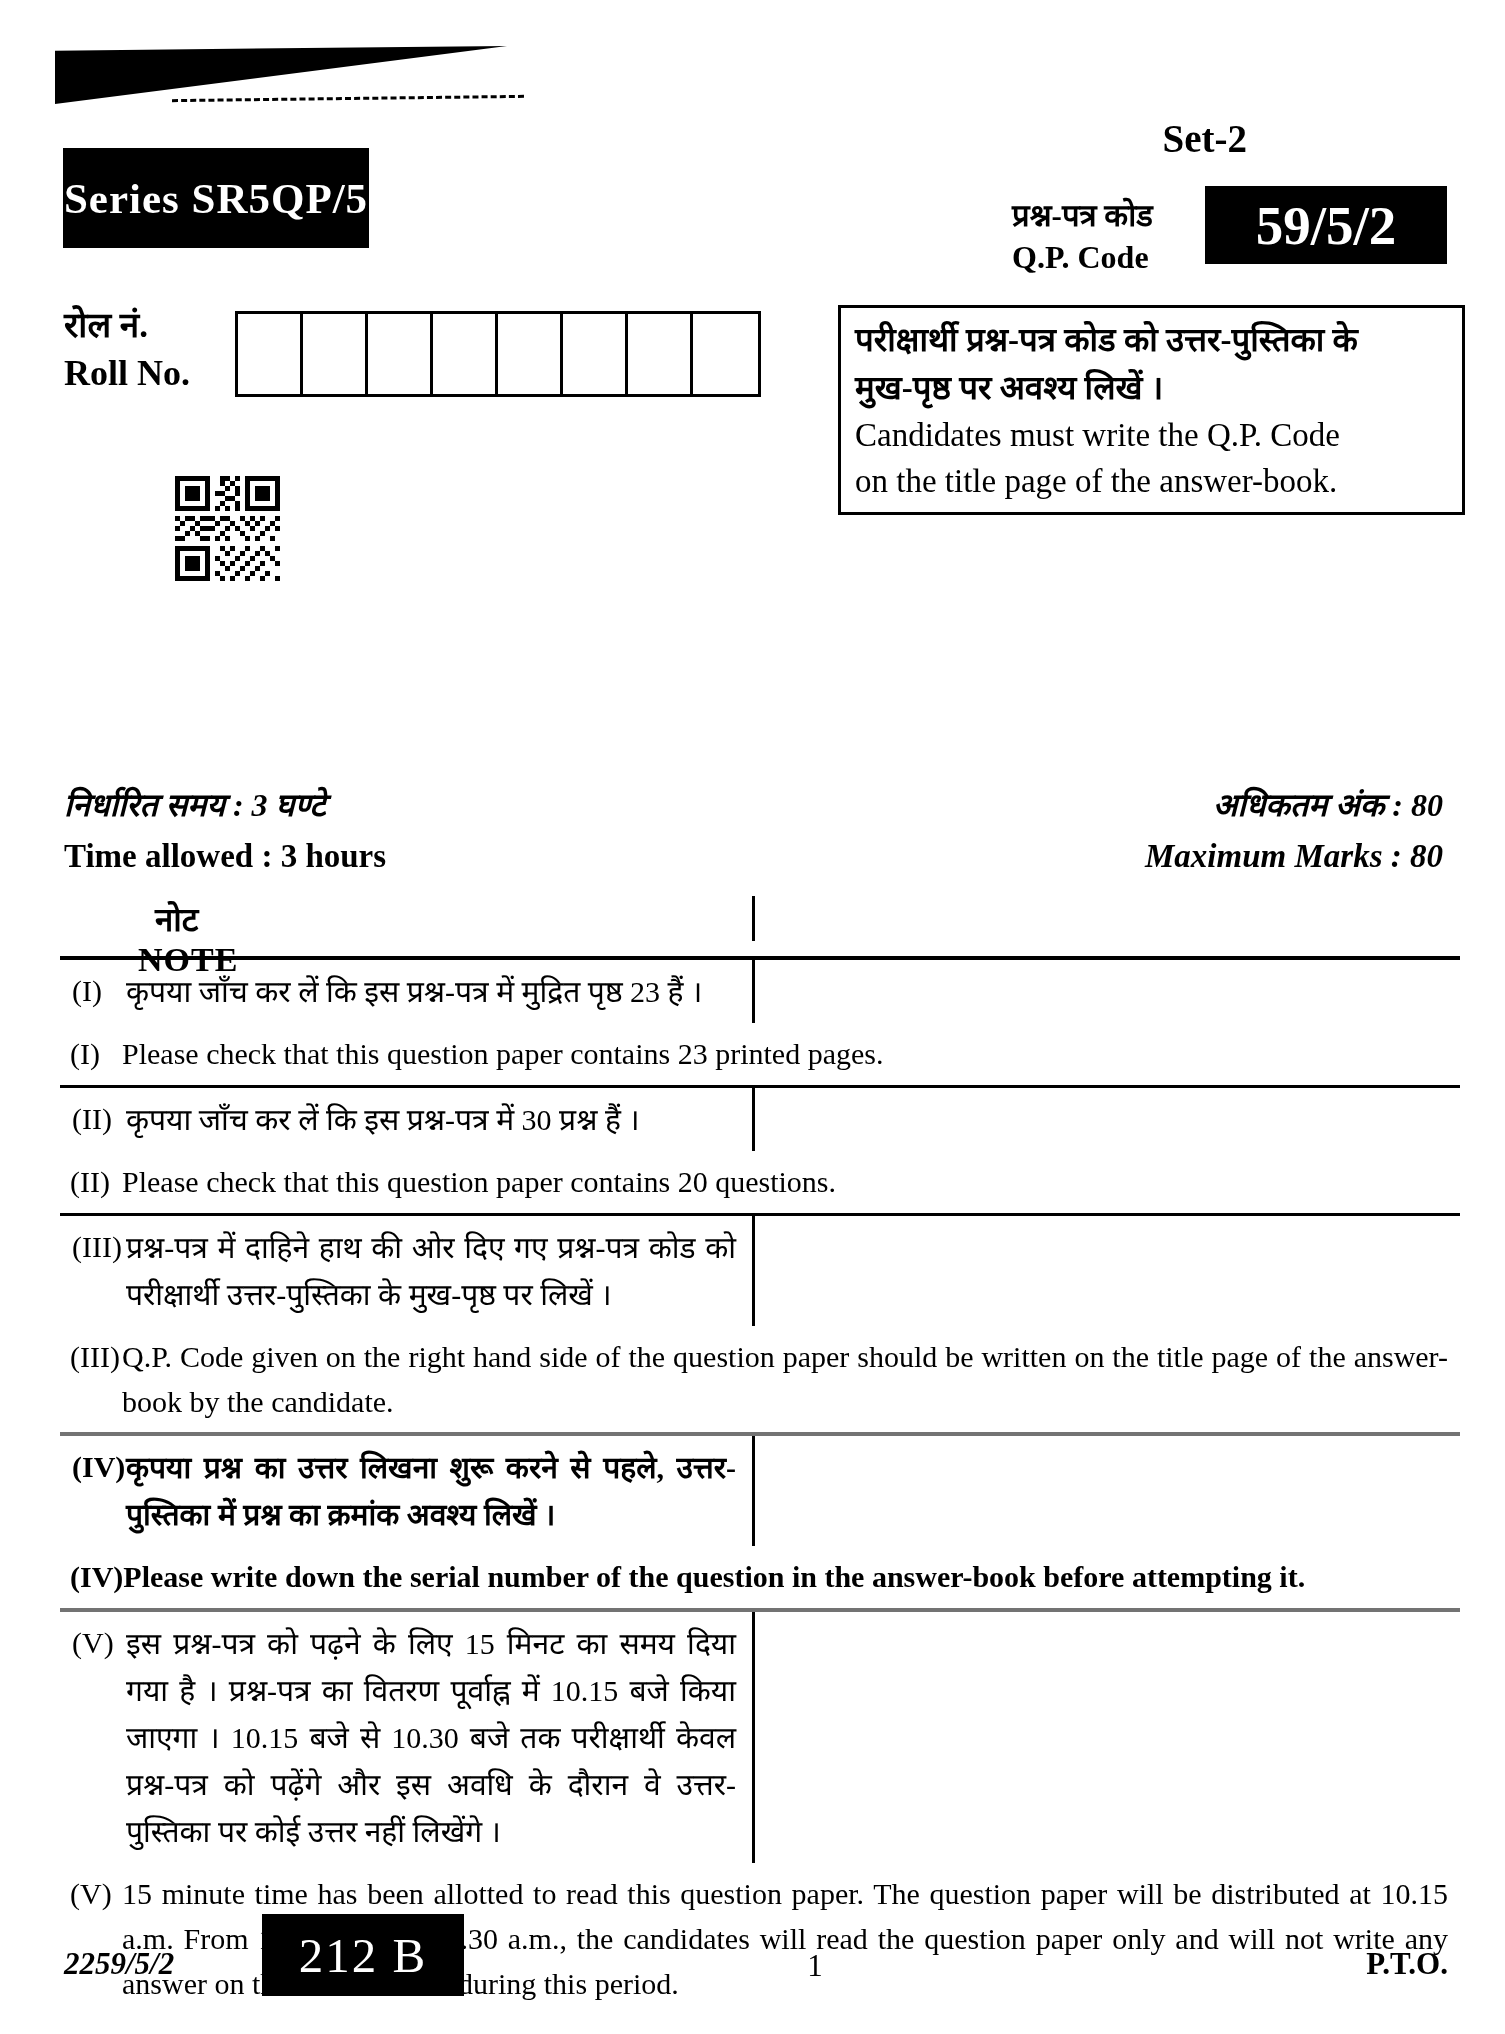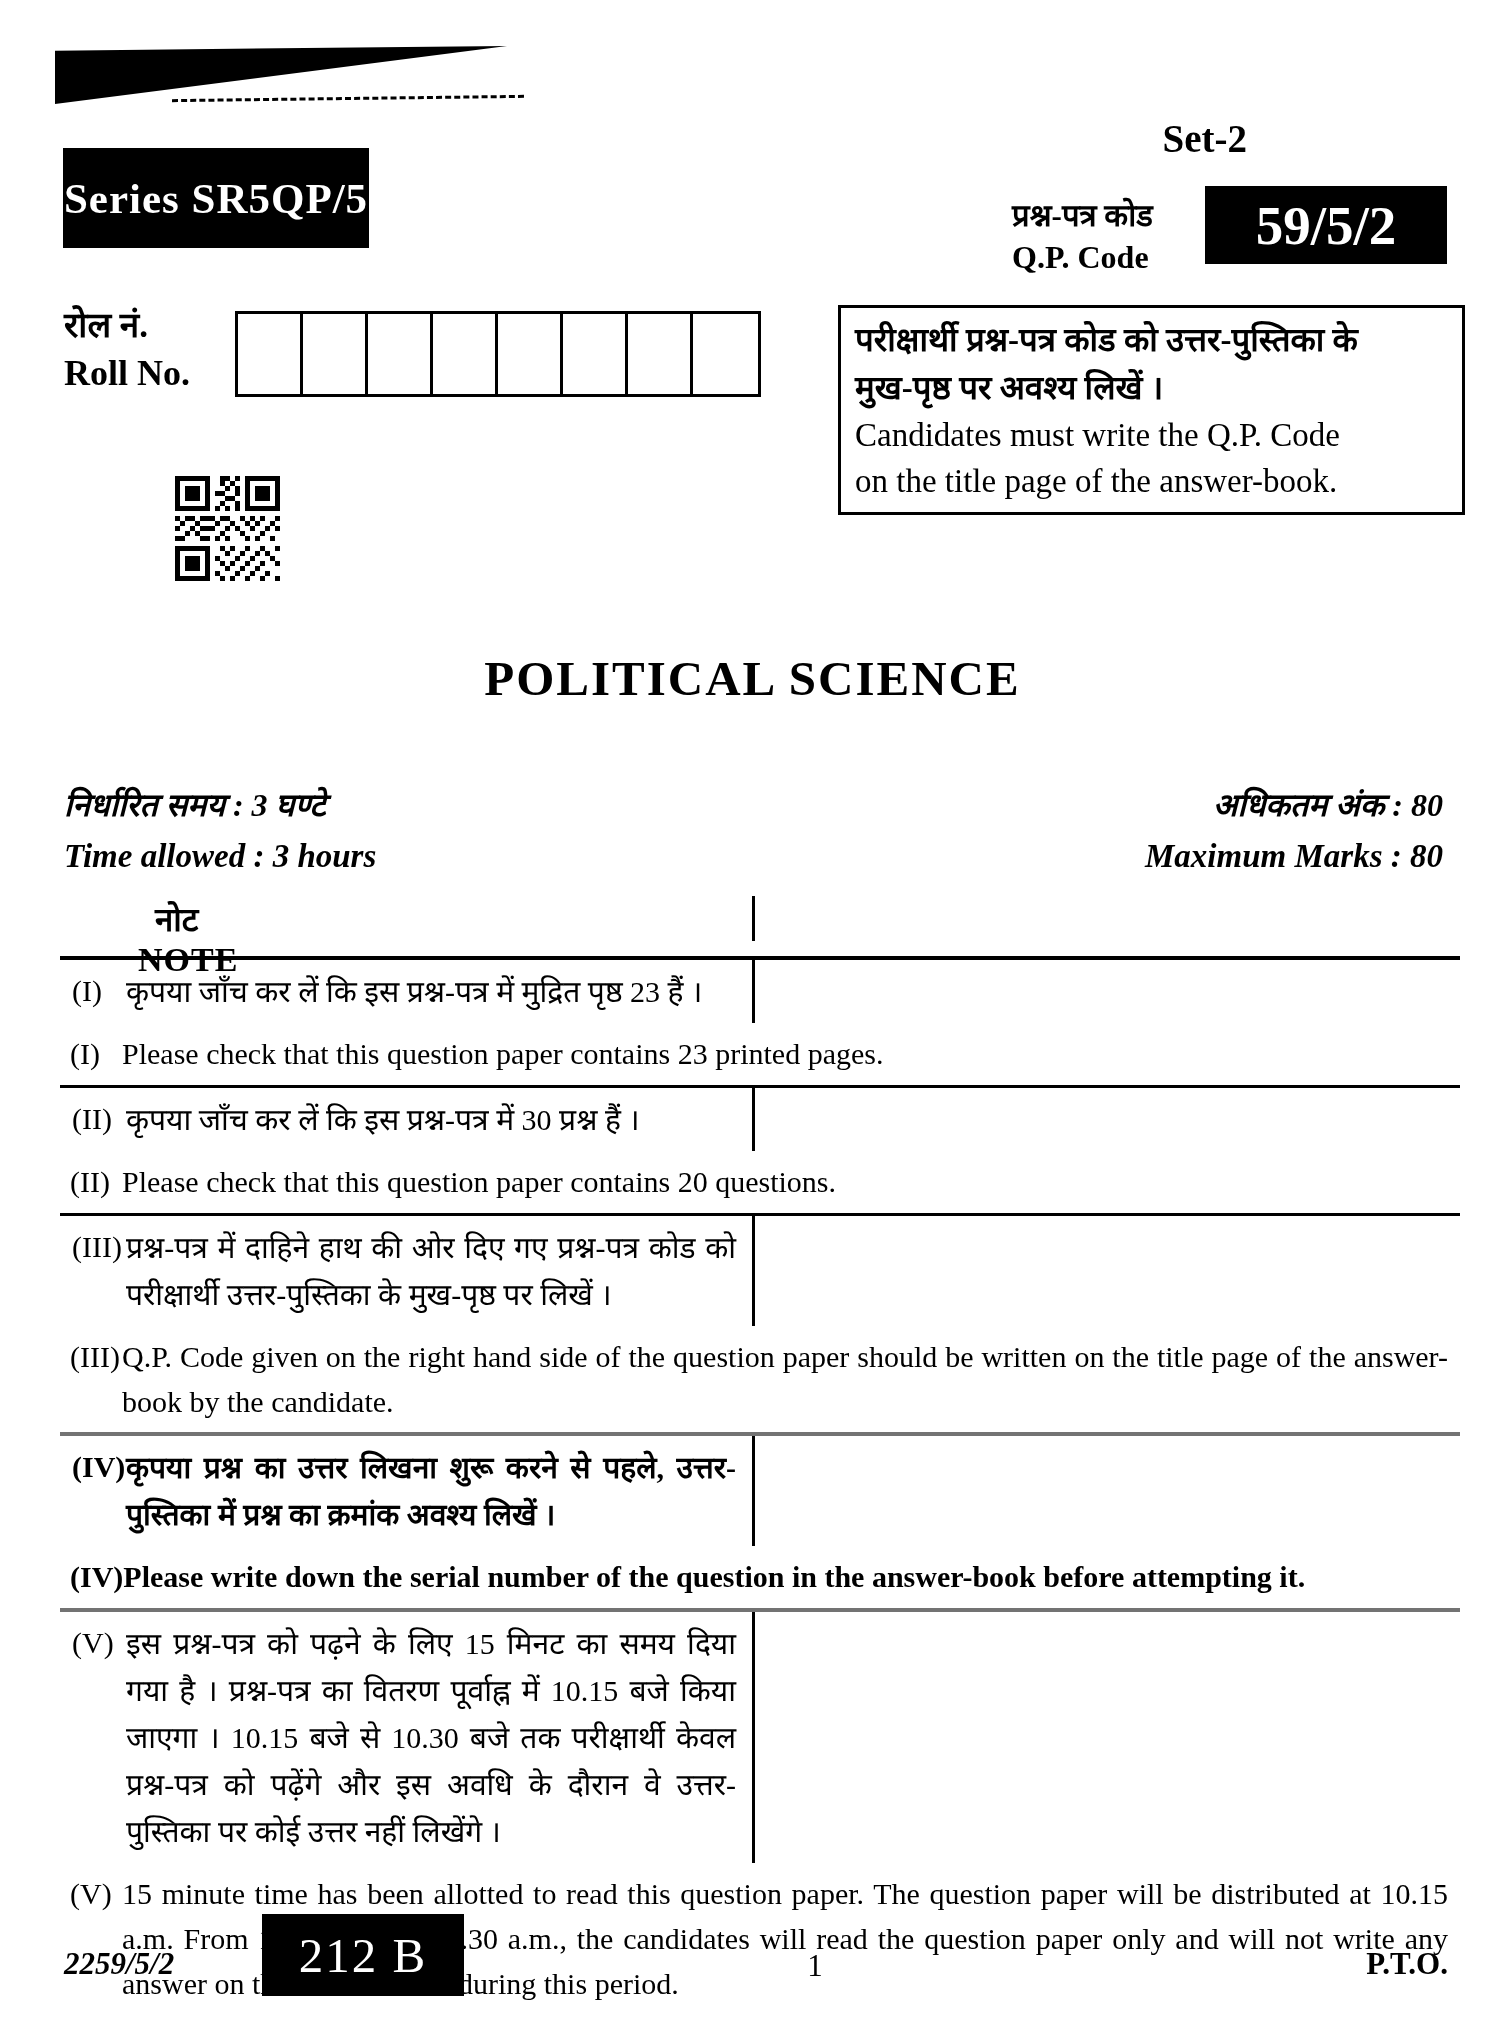--- a/index.html
+++ b/index.html
@@ -50,21 +50,21 @@
   .qr { left:175px; top:476px; width:105px; height:105px; }
 
   .title-hi { left:0; top:566px; width:100%; text-align:center;
               font-weight:bold; font-size:56px;
               font-family:"Liberation Serif","DejaVu Sans",serif; }
   .title-en { left:0; top:650px; width:100%; text-align:center;
               font-weight:bold; font-size:49px; letter-spacing:2px; }
 
   .meta-hi-l { left:64px; top:782px; font-weight:bold; font-style:italic; font-size:32px;
                font-family:"Liberation Serif","DejaVu Sans",serif; }
-  .meta-en-l { left:64px; top:838px; font-weight:bold; font-style:italic; font-size:33px; }
+  .meta-en-l { left:64px; top:838px; font-weight:bold; font-size:33px; }
   .meta-hi-r { right:62px; top:782px; text-align:right; font-weight:bold; font-style:italic; font-size:32px;
                font-family:"Liberation Serif","DejaVu Sans",serif; }
   .meta-en-r { right:62px; top:838px; text-align:right; font-weight:bold; font-style:italic; font-size:33px; }
 
   
   .note-table { left:60px; top:896px; width:1400px; }
   .trow { display:flex;flex-direction:column; }
   .tcell { display:flex; align-items:flex-start; }
   .tcell.left  { width:695px; border-right:3px solid #000; padding:8px 16px 8px 0; }
   .tcell.right { flex:1; padding:8px 12px 8px 0; }
@@ -237,21 +237,20 @@
           <rect x="18" y="19" width="1" height="1"></rect>
           <rect x="9" y="20" width="1" height="1"></rect>
           <rect x="11" y="20" width="1" height="1"></rect>
           <rect x="14" y="20" width="1" height="1"></rect>
           <rect x="17" y="20" width="1" height="1"></rect>
           <rect x="20" y="20" width="1" height="1"></rect>
         </g>
     </svg>
   </div>
 
-  <div class="abs title-en">POLITICAL SCIENCE</div>
 
   <div class="abs meta-hi-l">निर्धारित समय : 3 घण्टे</div>
   <div class="abs meta-en-l">Time allowed : 3 hours</div>
   <div class="abs meta-hi-r">अधिकतम अंक : 80</div>
   <div class="abs meta-en-r">Maximum Marks : 80</div>
 
   <div class="abs note-table">
     <div class="trow thead">
       <div class="tcell left">
         <div class="head-hi">नोट</div>

